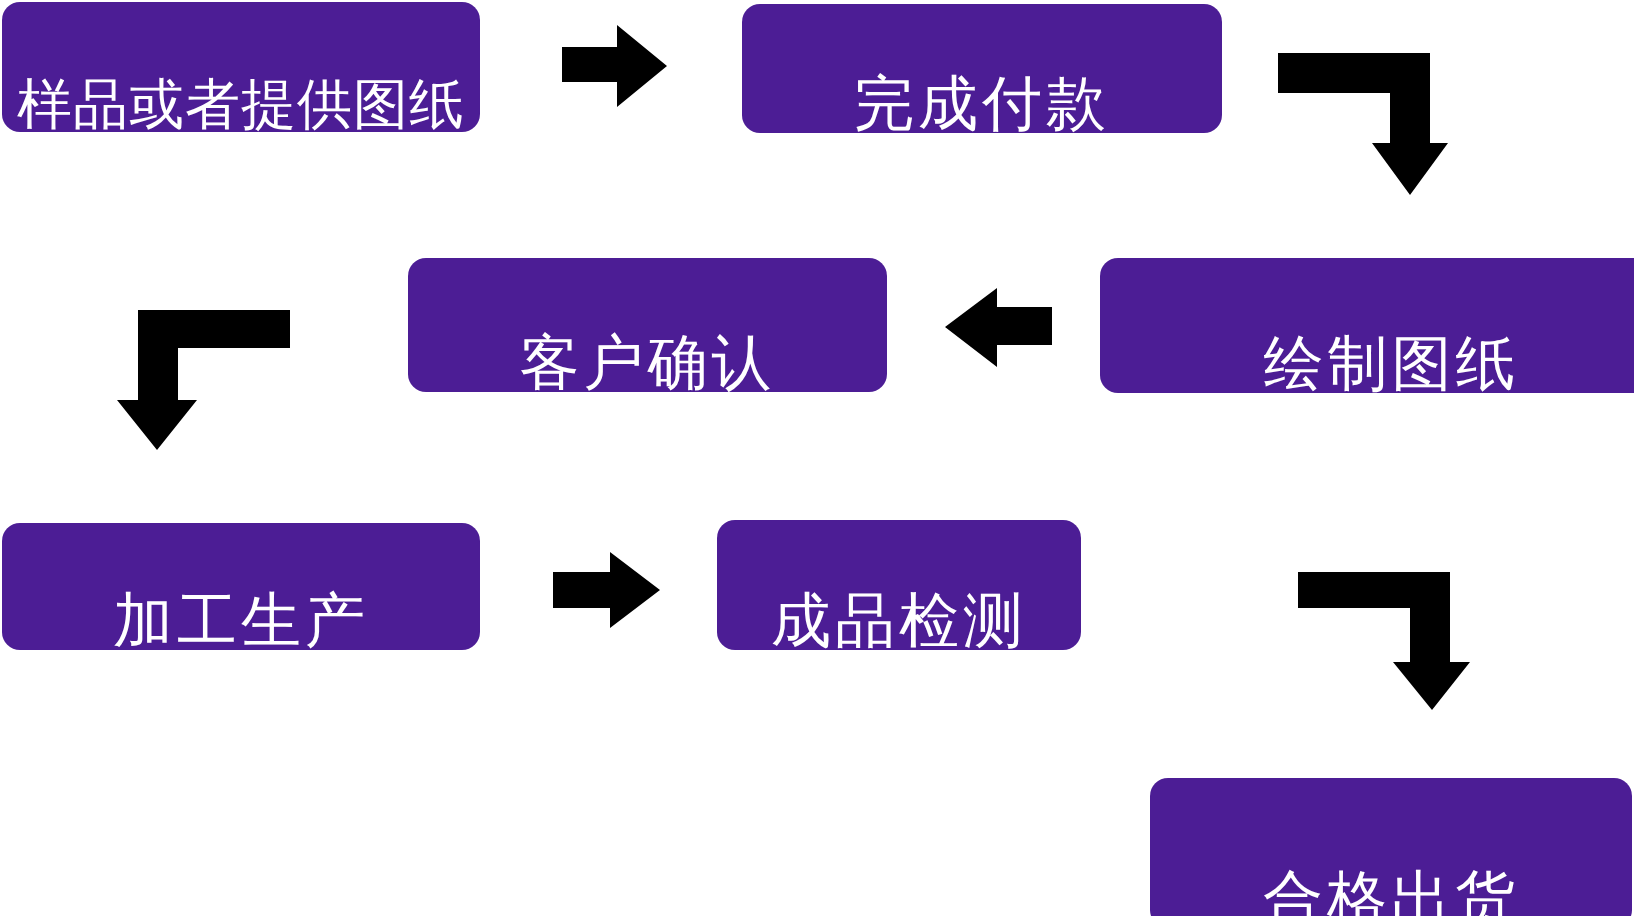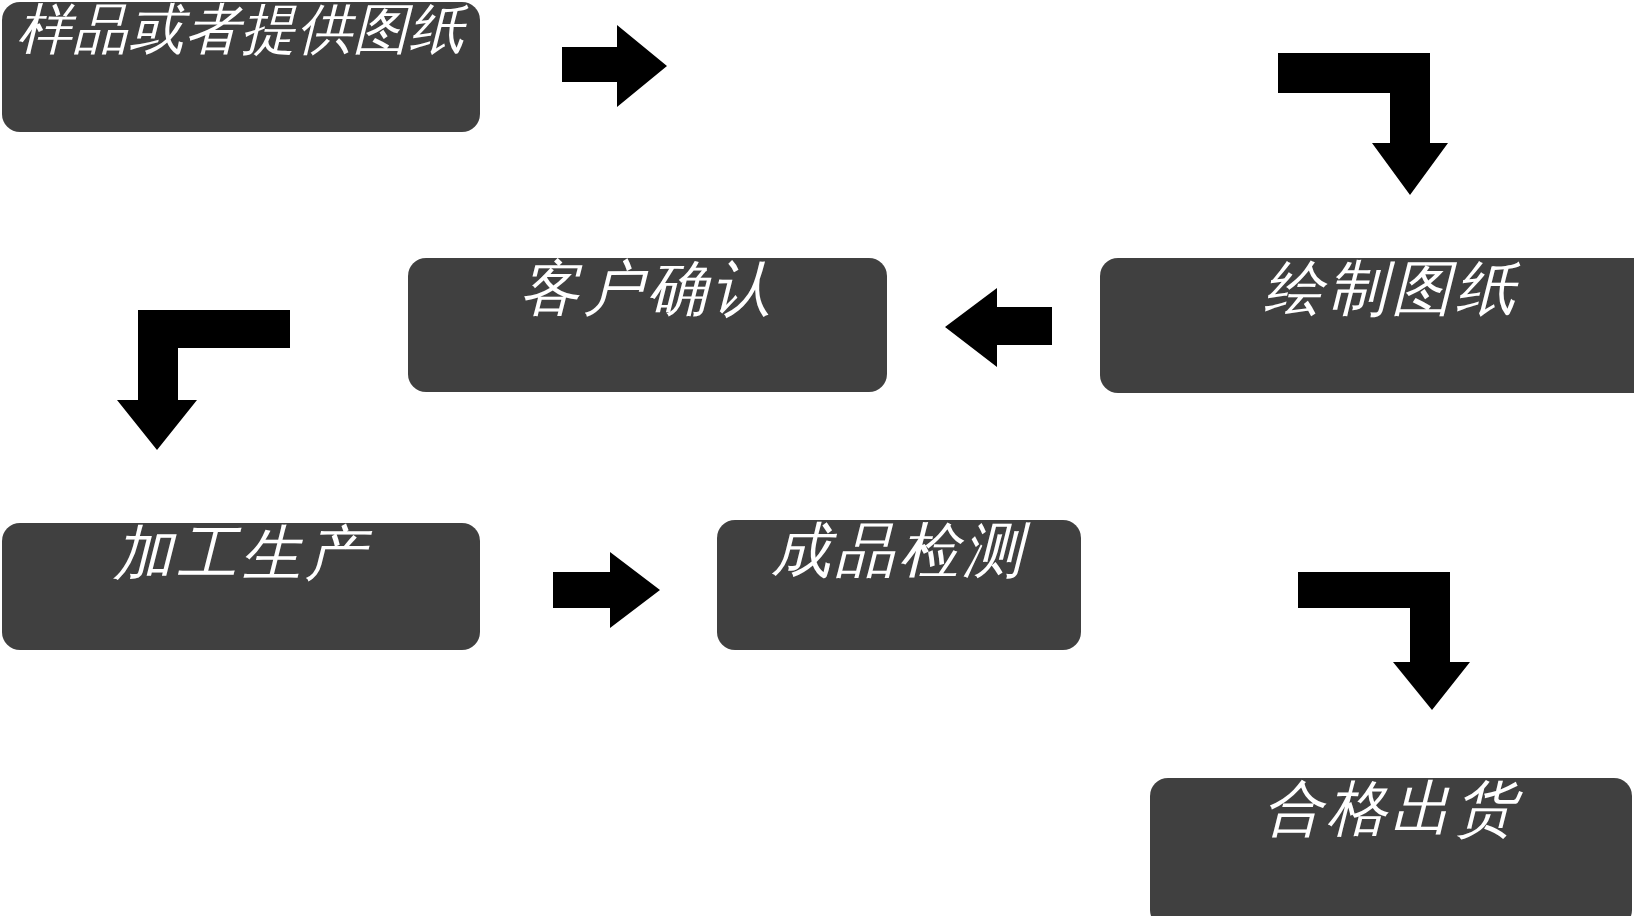--- a/index.html
+++ b/index.html
@@ -10,31 +10,30 @@
   }
   .canvas {
     position: relative;
     width: 1634px;
     height: 916px;
     background: #ffffff;
     overflow: hidden;
   }
   .node {
     position: absolute;
-    background: #404040;
+    background: #4c1d95;
     color: #ffffff;
     border-radius: 18px;
     display: flex;
-    align-items: flex-start;
+    align-items: flex-end;
     justify-content: center;
     font-size: 60px;
     letter-spacing: 4px;
     white-space: nowrap;
     line-height: 1;
-    font-style: italic;
   }
   
   #node-sample      { left: 2px;    top: 2px;   width: 478px; height: 130px; font-size: 55px; letter-spacing: 1px; }
   #node-payment     { left: 742px;  top: 4px;   width: 480px; height: 129px; }
   #node-confirm     { left: 408px;  top: 258px; width: 479px; height: 134px; }
   #node-drawing     { left: 1100px; top: 258px; width: 583px; height: 135px; }
   #node-production  { left: 2px;    top: 523px; width: 478px; height: 127px; }
   #node-inspection  { left: 717px;  top: 520px; width: 364px; height: 130px; }
   #node-shipment    { left: 1150px; top: 778px; width: 482px; height: 150px; }
 
@@ -56,20 +55,23 @@
 <div class="canvas">
 
   <div class="node" id="node-sample">
     <span>样品或者提供图纸</span>
   </div>
 
   <svg class="arrow" id="arrow-1" width="105" height="82" viewBox="0 0 105 82" aria-hidden="true">
     <polygon points="0,22 55,22 55,0 105,41 55,82 55,57 0,57"></polygon>
   </svg>
 
+  <div class="node" id="node-payment">
+    <span>完成付款</span>
+  </div>
 
   <svg class="arrow" id="arrow-2" width="170" height="142" viewBox="0 0 170 142" aria-hidden="true">
     <polygon points="0,0 152,0 152,90 170,90 132,142 94,90 112,90 112,40 0,40"></polygon>
   </svg>
 
   <div class="node" id="node-confirm">
     <span>客户确认</span>
   </div>
 
   <svg class="arrow" id="arrow-3" width="107" height="79" viewBox="0 0 107 79" aria-hidden="true">

